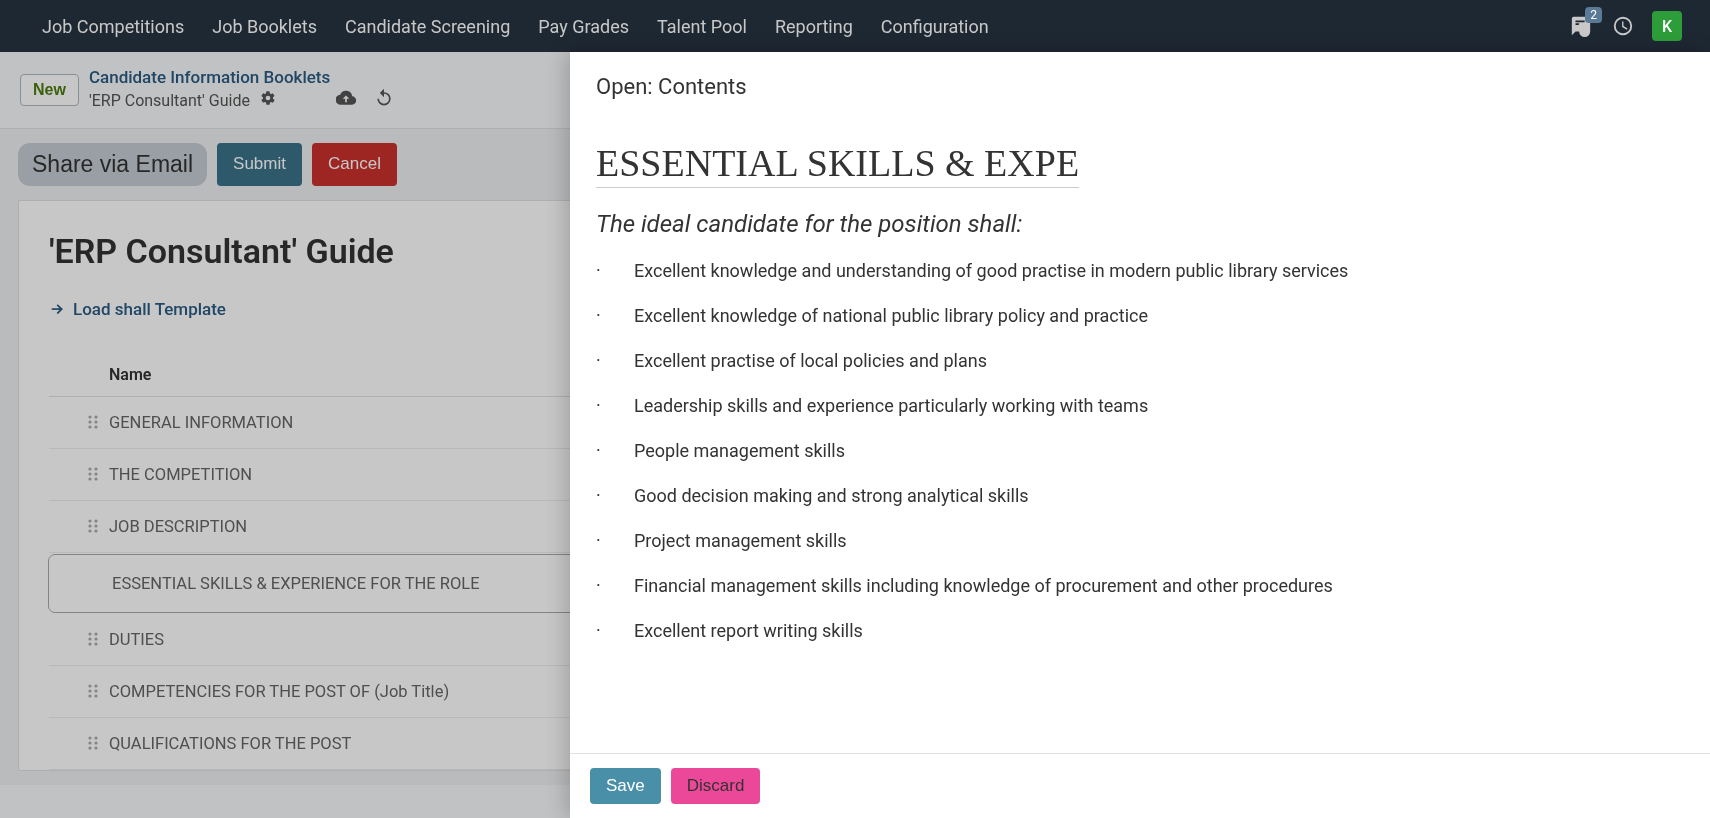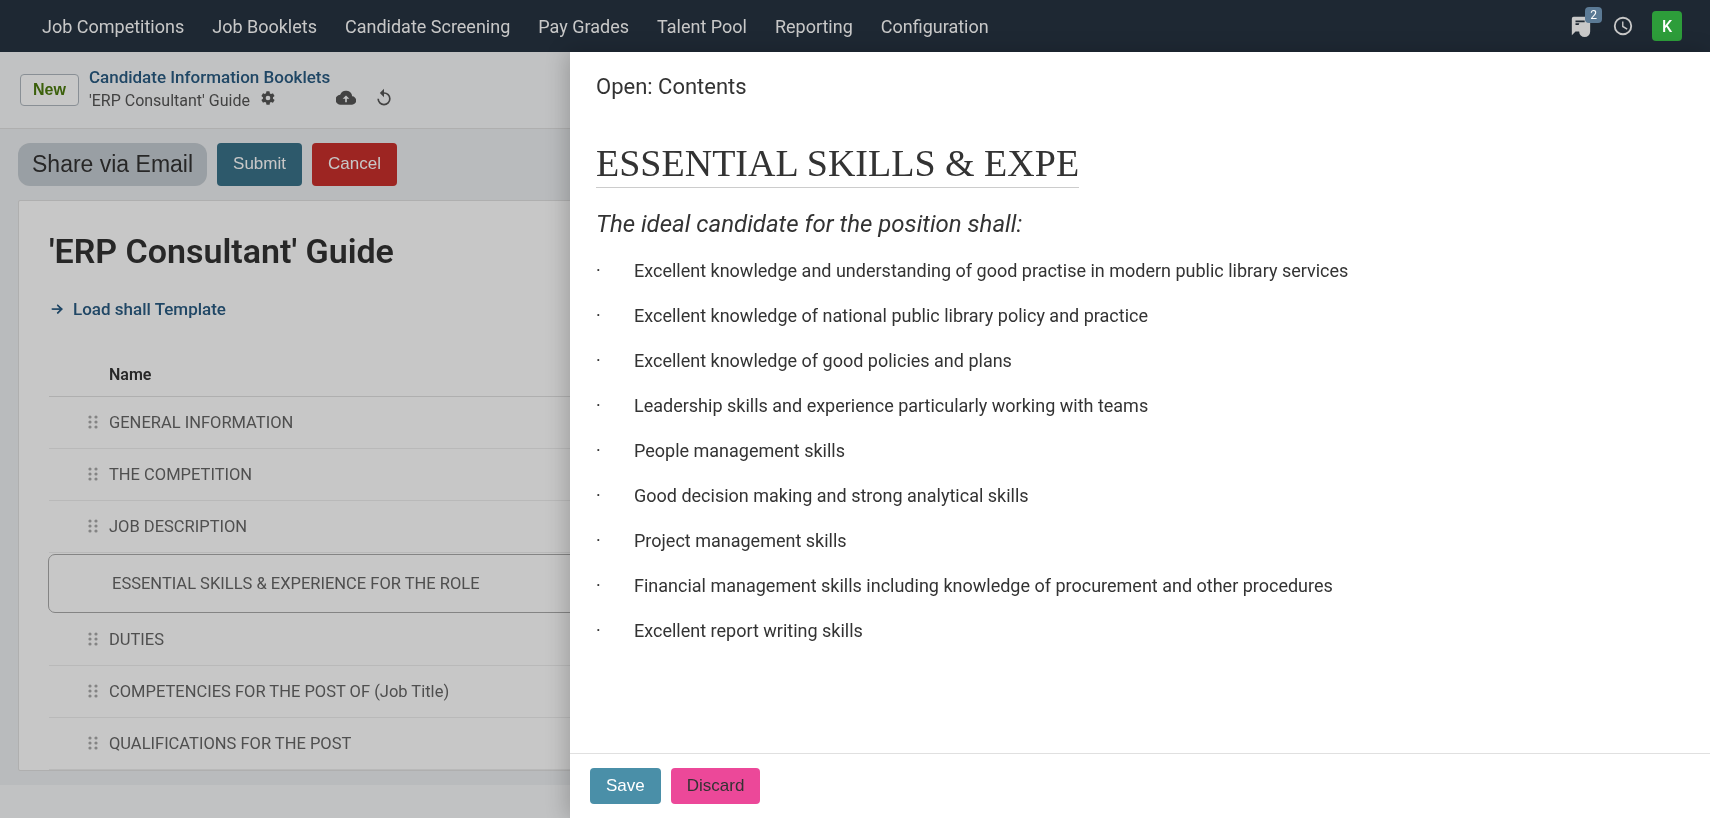--- a/index.html
+++ b/index.html
@@ -434,21 +434,21 @@
         <div class="bullet">
           <span class="dot">·</span>
           <span>Excellent knowledge and understanding of good practise in modern public library services</span>
         </div>
         <div class="bullet">
           <span class="dot">·</span>
           <span>Excellent knowledge of national public library policy and practice</span>
         </div>
         <div class="bullet">
           <span class="dot">·</span>
-          <span>Excellent knowledge of good policies and plans</span>
+          <span>Excellent practise of local policies and plans</span>
         </div>
         <div class="bullet">
           <span class="dot">·</span>
           <span>Leadership skills and experience particularly working with teams</span>
         </div>
         <div class="bullet">
           <span class="dot">·</span>
           <span>People management skills</span>
         </div>
         <div class="bullet">

